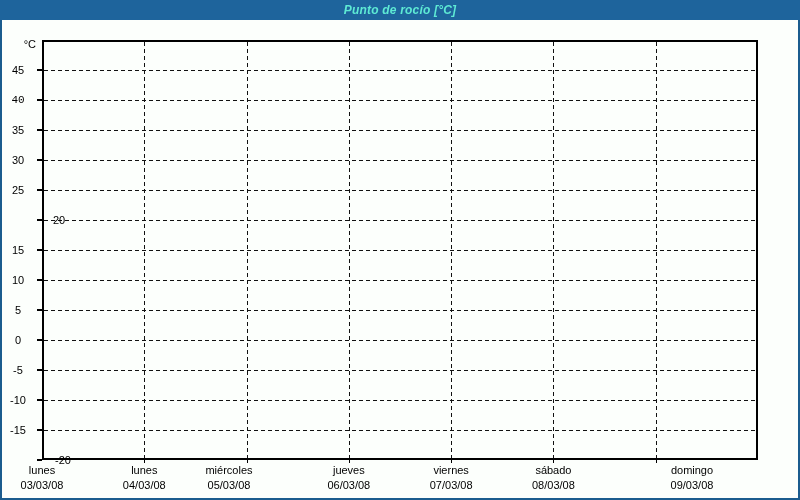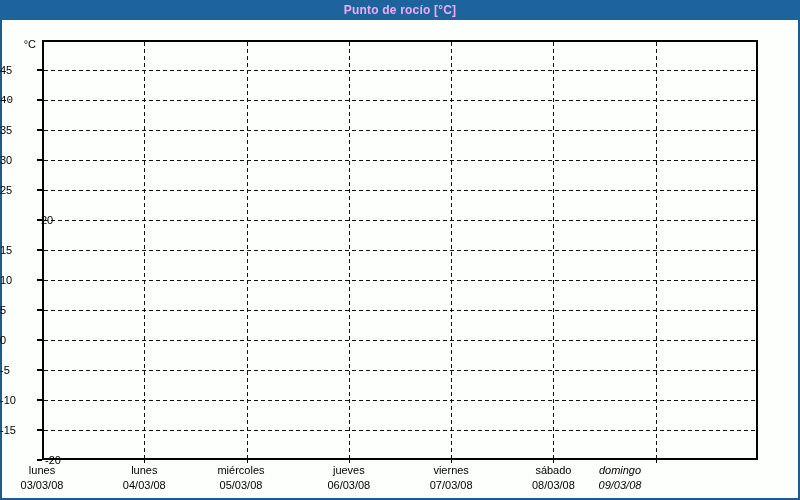--- a/index.html
+++ b/index.html
@@ -30,21 +30,21 @@
     background-image:repeating-linear-gradient(90deg,#111 0,#111 4px,transparent 4px,transparent 7px);
   }
   .vgrid{
     position:absolute;top:0;bottom:0;width:1px;
     background-image:repeating-linear-gradient(180deg,#111 0,#111 4px,transparent 4px,transparent 7px);
   }
   .y-tick-label{
     position:absolute;
     left:0;width:36px;height:12px;
     font-size:11px;line-height:12px;
-    text-align:left;color:#000;
+    text-align:center;color:#000;
   }
   .y-unit-label{
     position:absolute;
     left:0;width:36px;height:12px;
     font-size:11px;line-height:12px;
     text-align:right;color:#000;
   }
   .y-tick-mark{
     position:absolute;width:5px;height:2px;background:#000;
   }
@@ -53,21 +53,21 @@
   }
   .x-day-label{
     position:absolute;top:463px;width:96px;
     text-align:center;color:#000;font-size:11px;line-height:15px;
   }
 </style>
 </head>
 <body>
 
 <div class="window" style="background: rgb(252, 255, 252); box-shadow: rgb(27, 92, 142) 0px 0px 0px 2px inset;">
-  <div class="titlebar" style="background: rgb(30, 100, 156); color: #f0abfc;">Punto de rocío [°C]</div>
+  <div class="titlebar" style="background: rgb(30, 100, 156); color: #5eead4; font-style: italic;">Punto de rocío [°C]</div>
 
   <div class="plot-box" id="plotBox">
       <div class="hgrid" style="top: 28px;"></div>
       <div class="hgrid" style="top: 58px;"></div>
       <div class="hgrid" style="top: 88px;"></div>
       <div class="hgrid" style="top: 118px;"></div>
       <div class="hgrid" style="top: 148px;"></div>
       <div class="hgrid" style="top: 178px;"></div>
       <div class="hgrid" style="top: 208px;"></div>
       <div class="hgrid" style="top: 238px;"></div>
@@ -121,34 +121,34 @@
       <div class="x-tick-mark" style="left: 553.429px; top: 460px;"></div>
       <div class="x-tick-mark" style="left: 655.714px; top: 460px;"></div>
       <div class="x-day-label" style="left: -6px;">
         <div>lunes</div>
         <div>03/03/08</div>
       </div>
       <div class="x-day-label" style="left: 96.2857px;">
         <div>lunes</div>
         <div>04/03/08</div>
       </div>
-      <div class="x-day-label" style="left: 193px;">
+      <div class="x-day-label" style="left: 181px;">
         <div>miércoles</div>
         <div>05/03/08</div>
       </div>
       <div class="x-day-label" style="left: 300.857px;">
         <div>jueves</div>
         <div>06/03/08</div>
       </div>
       <div class="x-day-label" style="left: 403.143px; text-align: center;">
         <div>viernes</div>
         <div>07/03/08</div>
       </div>
       <div class="x-day-label" style="left: 505.429px;">
         <div>sábado</div>
         <div>08/03/08</div>
       </div>
-      <div class="x-day-label" style="left: 572px; font-style: italic;">
+      <div class="x-day-label" style="left: 644px;">
         <div>domingo</div>
         <div>09/03/08</div>
       </div>
     </div>
 </div>
 
 </body></html>

